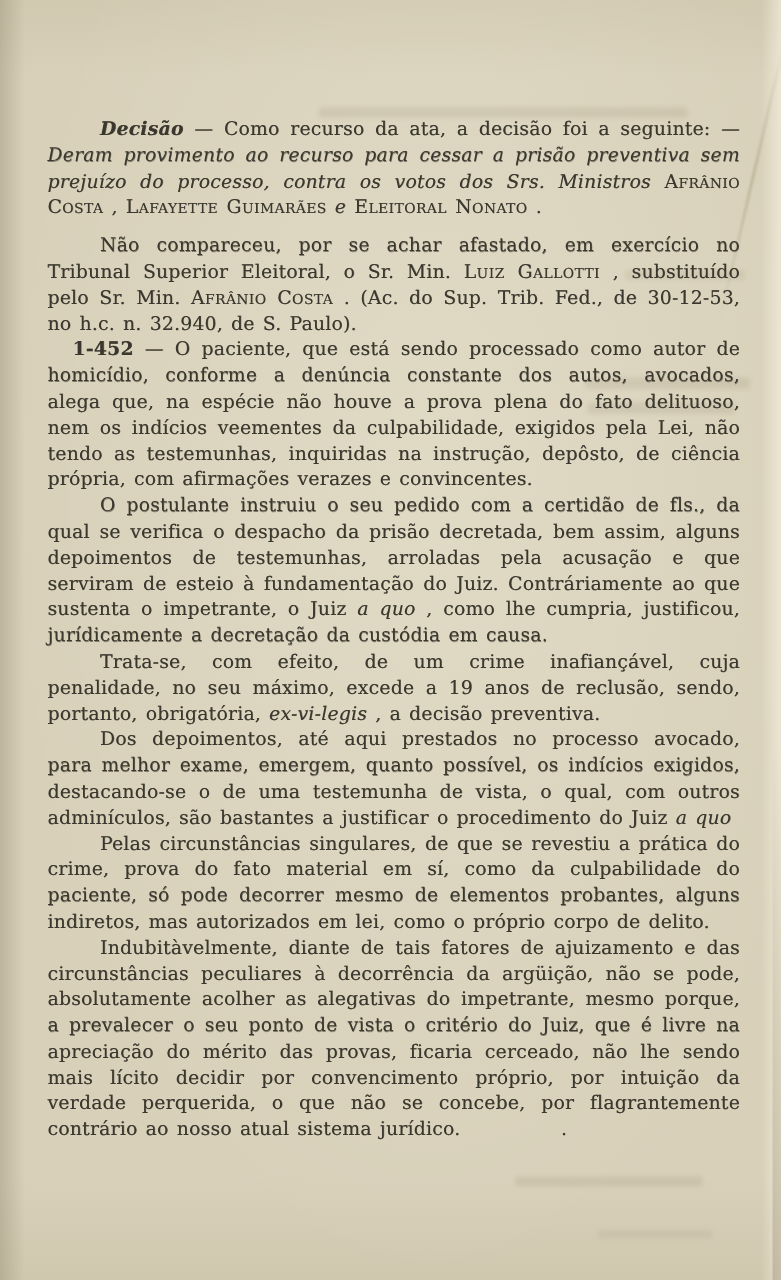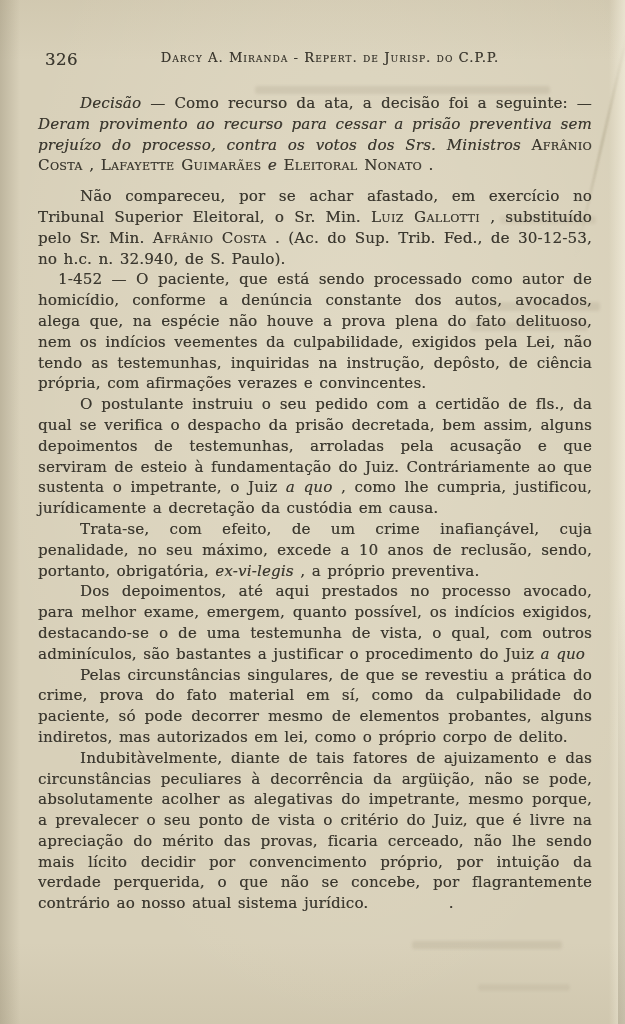--- a/index.html
+++ b/index.html
@@ -44,44 +44,40 @@
 
   
   .textblock { position:absolute; left:38px; right:33px; top:93px;
                font-size:15px; line-height:20.8px; letter-spacing:0.2px;
                text-shadow:0.3px 0.3px 0.4px rgba(58,55,46,0.55); }
   .para { margin:0; text-indent:42px; text-align:justify; text-align-last:left; word-spacing:1.5px; }
   .para.sp    { margin-bottom:10px; }
   .para.sp-lg { }
   .para.small-indent { text-indent:20px; }
   .it  { font-style:italic; }
-  .bd  { font-weight:normal; }
+  .bd  { font-weight:bold; }
   .sc  { font-variant:small-caps; letter-spacing:0.4px; }
   .stray { margin-left:74px; }
 </style>
 </head>
 <body>
 
 <div class="page">
 
   <div class="edge-left"></div>
   <div class="edge-right"></div>
   <div class="edge-right-dark"></div>
   <div class="crease"></div>
   <div class="smudge sm1"></div>
   <div class="smudge sm2"></div>
   <div class="smudge sm3"></div>
   <div class="smudge sm4"></div>
   <div class="smudge sm5"></div>
   <div class="smudge sm6"></div>
 
-  <div class="header">
-    <span class="pagenum">326</span>
-    <span class="running-title">Darcy A. Miranda - Repert. de Jurisp. do C.P.P.</span>
-  </div>
 
   <div class="textblock">
 
     <p class="para sp">
       <span class="it bd">Decisão</span>
       <span> — Como recurso da ata, a decisão foi a seguinte: — </span>
       <span class="it">Deram provimento ao recurso para cessar a prisão preventiva sem prejuízo do processo, contra os votos dos Srs. Ministros </span>
       <span class="sc">Afrânio Costa</span>
       <span>, </span>
       <span class="sc">Lafayette Guimarães</span>
@@ -104,23 +100,23 @@
       <span> — O paciente, que está sendo processado como autor de homicídio, conforme a denúncia constante dos autos, avocados, alega que, na espécie não houve a prova plena do fato delituoso, nem os indícios veementes da culpabilidade, exigidos pela Lei, não tendo as testemunhas, inquiridas na instrução, depôsto, de ciência própria, com afirmações verazes e convincentes.</span>
     </p>
 
     <p class="para">
       <span>O postulante instruiu o seu pedido com a certidão de fls., da qual se verifica o despacho da prisão decretada, bem assim, alguns depoimentos de testemunhas, arroladas pela acusação e que serviram de esteio à fundamentação do Juiz.  Contráriamente ao que sustenta o impetrante, o Juiz </span>
       <span class="it">a quo</span>
       <span>, como lhe cumpria, justificou, jurídicamente a decretação da custódia em causa.</span>
     </p>
 
     <p class="para">
-      <span>Trata-se, com efeito, de um crime inafiançável, cuja penalidade, no seu máximo, excede a 10 anos de reclusão, sendo, portanto, obrigatória, </span>
+      <span>Trata-se, com efeito, de um crime inafiançável, cuja penalidade, no seu máximo, excede a 19 anos de reclusão, sendo, portanto, obrigatória, </span>
       <span class="it">ex-vi-legis</span>
-      <span>, a próprio preventiva.</span>
+      <span>, a decisão preventiva.</span>
     </p>
 
     <p class="para">
       <span>Dos depoimentos, até aqui prestados no processo avocado, para melhor exame, emergem, quanto possível, os indícios exigidos, destacando-se o de uma testemunha de vista, o qual, com outros adminículos, são bastantes a justificar o procedimento do Juiz </span>
       <span class="it">a quo</span>
     </p>
 
     <p class="para">
       <span>Pelas circunstâncias singulares, de que se revestiu a prática do crime, prova do fato material em sí, como da culpabilidade do paciente, só pode decorrer mesmo de elementos probantes, alguns indiretos, mas autorizados em lei, como o próprio corpo de delito.</span>
     </p>

